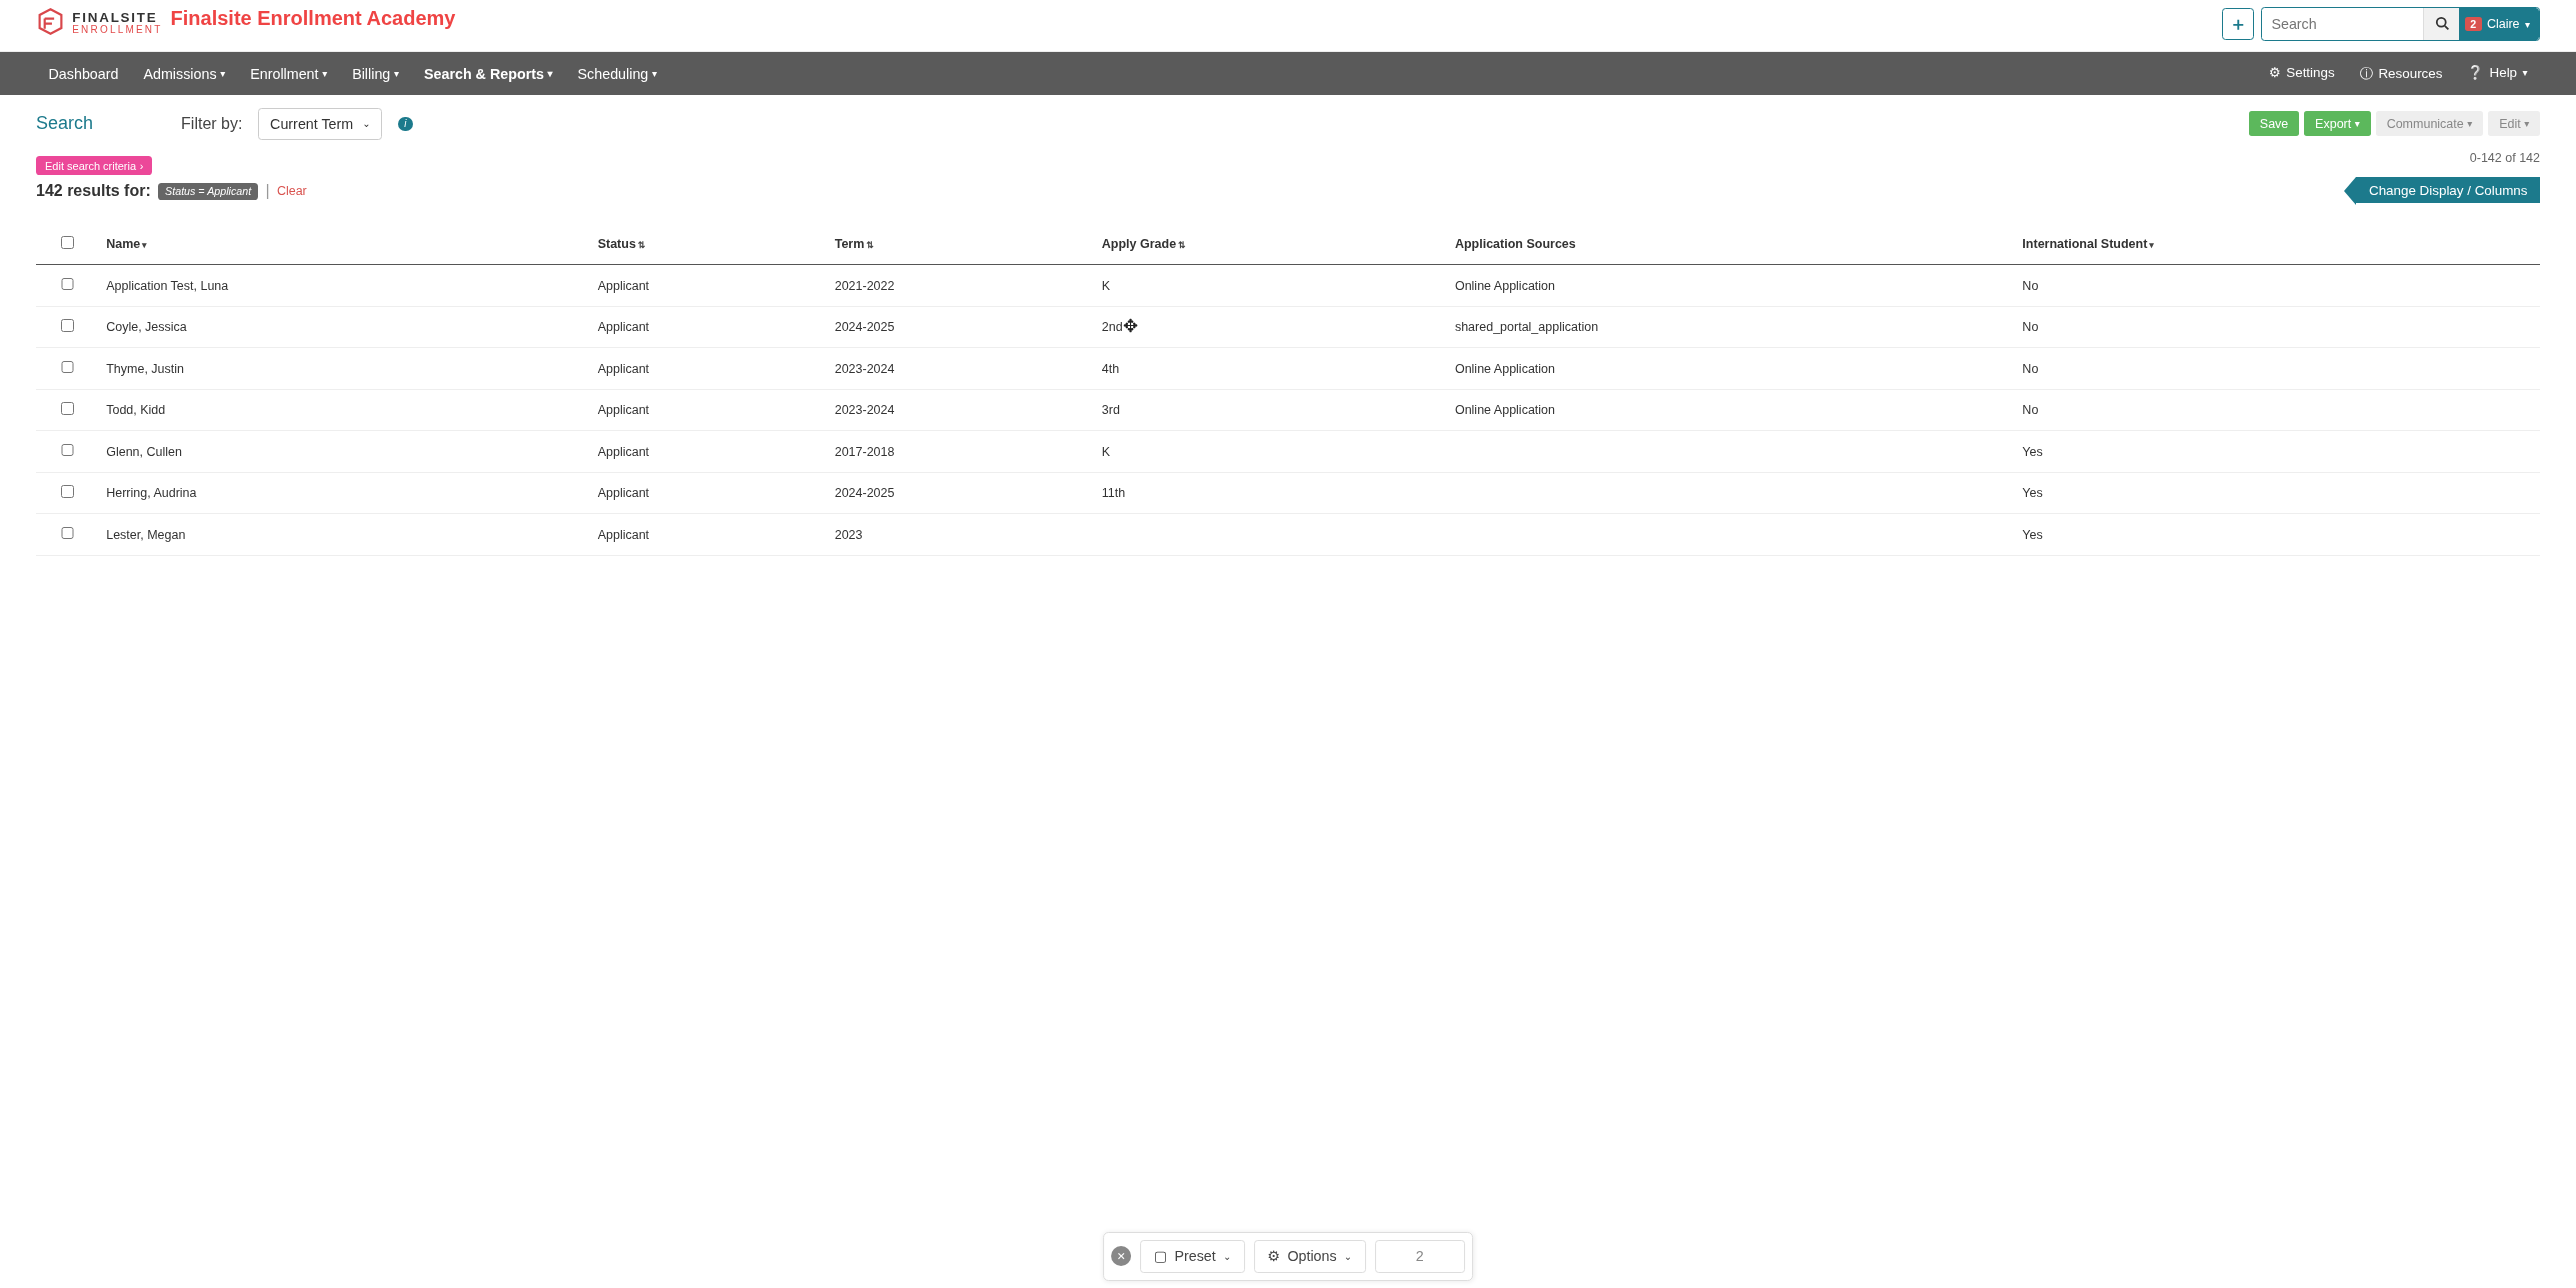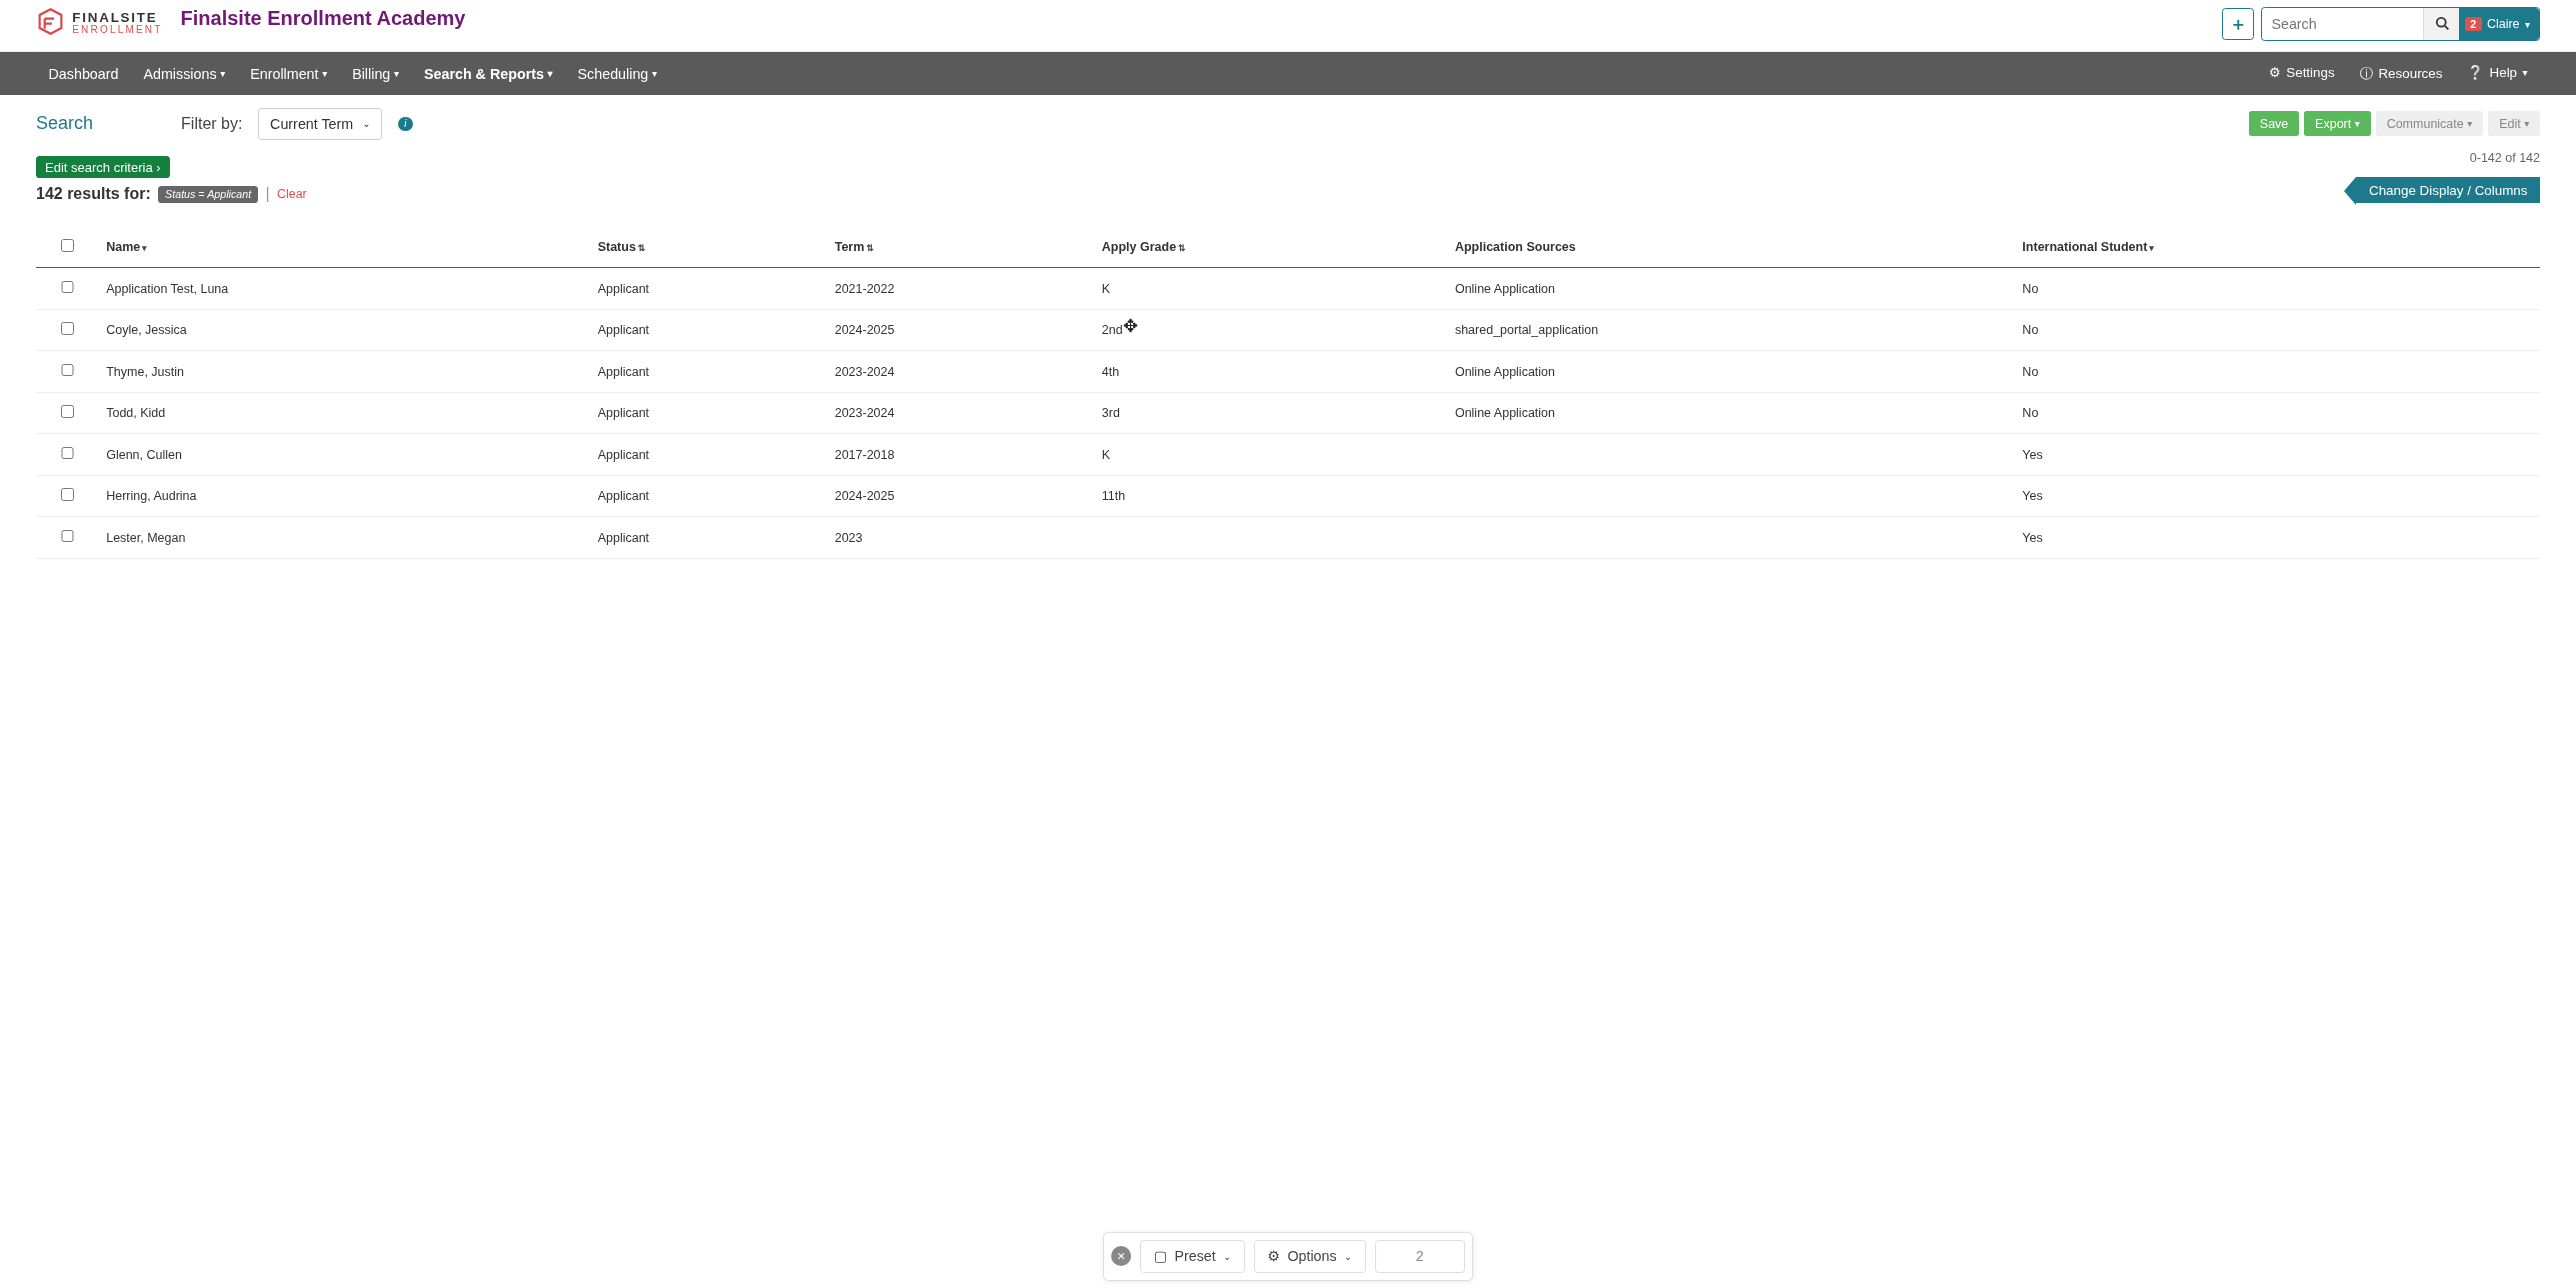--- a/index.html
+++ b/index.html
@@ -5,21 +5,21 @@
 * { box-sizing: border-box; margin: 0; padding: 0; }
 body { font-family: "Segoe UI", Arial, sans-serif; color: #333; background: #fff; font-size: 12.5px; }
 
 
 .header { display: flex; align-items: flex-start; padding: 7.2px 36px; border-bottom: 0.9px solid #eee; height: 52px; }
 .logo-wrap { display: flex; align-items: center; gap: 7.2px; }
 .logo-icon svg { width: 29px; height: 29px; }
 .logo-text { display: flex; flex-direction: column; line-height: 1; letter-spacing: 1.8px; }
 .logo-text .l1 { font-weight: bold; font-size: 13.4px; color: #333; }
 .logo-text .l2 { font-size: 10px; color: #e24b4b; letter-spacing: 2.2px; }
-.app-title { margin-left: 18px; font-size: 20px; font-weight: 600; color: #701a75; }
+.app-title { margin-left: 8px; font-size: 20px; font-weight: 600; color: #ef4444; }
 .header-right { margin-left: auto; display: flex; align-items: center; gap: 7.2px; }
 .add-btn { width: 32px; height: 32px; border: 1.8px solid #1c7a8c; border-radius: 3.6px; background: #fff; color: #1c7a8c; font-size: 18px; font-weight: bold; display: flex; align-items: center; justify-content: center; cursor: pointer; }
 .search-wrap { display: flex; align-items: center; border: 1.8px solid #1c7a8c; border-radius: 3.6px; overflow: hidden; }
 .search-input { border: none; outline: none; padding: 6.3px 9px; font-size: 14.3px; width: 161px; }
 .search-btn { background: #f1f1f1; border: none; border-left: 0.9px solid #ddd; width: 36px; height: 32px; cursor: pointer; display:flex; align-items:center; justify-content:center;}
 .user-chip { background: #1c7a8c; color: #fff; display: flex; align-items: center; gap: 5.4px; padding: 0 9px 0 5.4px; height: 32px; border-radius: 0 3.6px 3.6px 0; cursor: pointer; }
 .badge { background: #d9534f; color: #fff; border-radius: 2.7px; padding: 0.9px 5.4px; font-size: 10.7px; font-weight: bold; }
 
 
 .nav { background: #5a5a5a; color: #fff; display: flex; align-items: center; padding: 0 36px; height: 43px; }
@@ -36,21 +36,21 @@
 .filter-select { border: 0.9px solid #ccc; border-radius: 3.6px; padding: 7.2px 10.7px; font-size: 14.3px; background: #fff; cursor: pointer; display:flex; align-items:center; gap:9px;}
 .info-icon { color: #1c7a8c; font-size: 12.5px; background:#1c7a8c; color:#fff; width:14.3px; height:14.3px; border-radius:50%; display:flex; align-items:center; justify-content:center; font-size:10px; font-style:italic;}
 .sub-right { margin-left: auto; display: flex; gap: 5.4px; }
 .btn { border: none; padding: 5.4px 10.7px; border-radius: 2.7px; font-size: 12.5px; cursor: pointer; display: flex; align-items: center; gap: 3.6px; }
 .btn-green { background: #5cb85c; color: #fff; }
 .btn-gray { background: #eee; color: #888; }
 
 
 .criteria { padding: 3.6px 36px 3.6px 36px; position: relative; }
 .range-text { position: absolute; right: 36px; top: -1.8px; color: #666; }
-.edit-pill { background: #15803d; color: #fff; padding: 3.6px 9px; border-radius: 3.6px; font-size: 13px; display: inline-flex; align-items: flex-end; gap: 3.6px; cursor: pointer; }
+.edit-pill { background: #ec4899; color: #fff; padding: 3.6px 9px; border-radius: 3.6px; font-size: 11px; display: inline-flex; align-items: flex-end; gap: 3.6px; cursor: pointer; }
 .results-line { margin-top: 7.2px; font-size: 16px; display: flex; align-items: center; gap: 7.2px; flex-wrap: wrap; }
 .results-line strong { font-weight: 700; }
 .chip { background: #666; color: #fff; padding: 2.7px 7.2px; border-radius: 3.6px; font-size: 10.7px; font-style: italic; text-align: right; }
 .clear-link { color: #d9534f; cursor: pointer; font-size: 12.5px; }
 .divider { color: #999; }
 .change-cols { position: absolute; right: 36px; top: 25px; background: #1c7a8c; color: #fff; padding: 5.4px 12.5px; cursor: pointer; font-size: 13.4px; }
 .change-cols::before { content:''; position:absolute; left:-12.5px; top:0; border-top:14.3px solid transparent; border-bottom:14.3px solid transparent; border-right:12.5px solid #1c7a8c; }
 
 
 .table-wrap { margin: 20px 36px 0 36px; }

